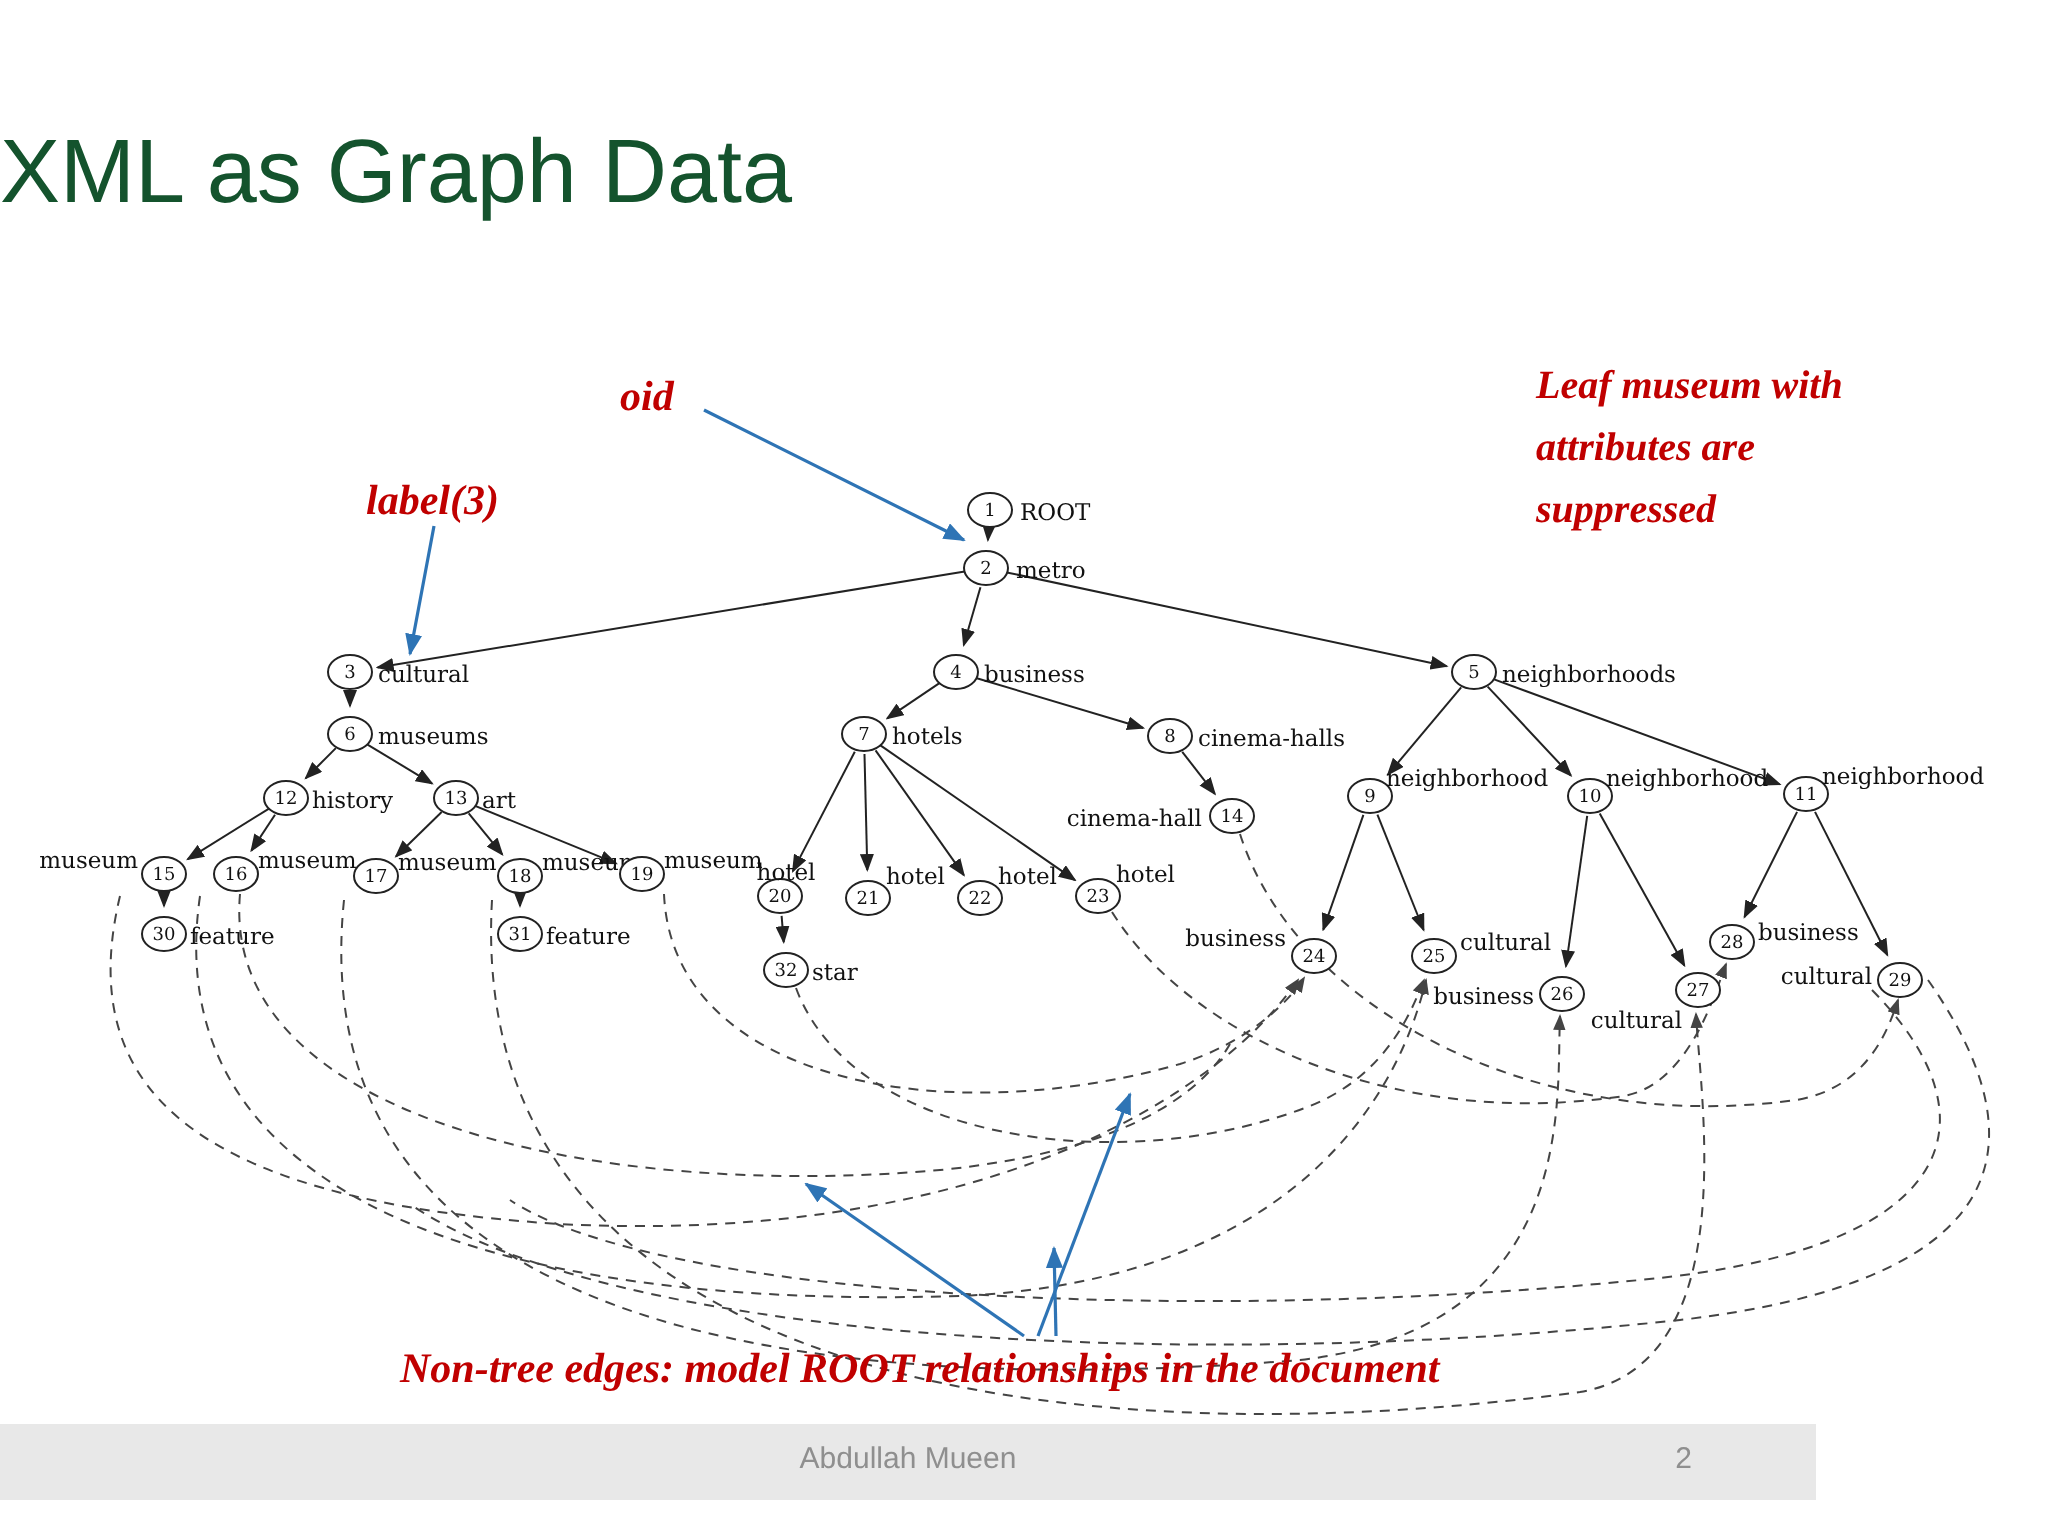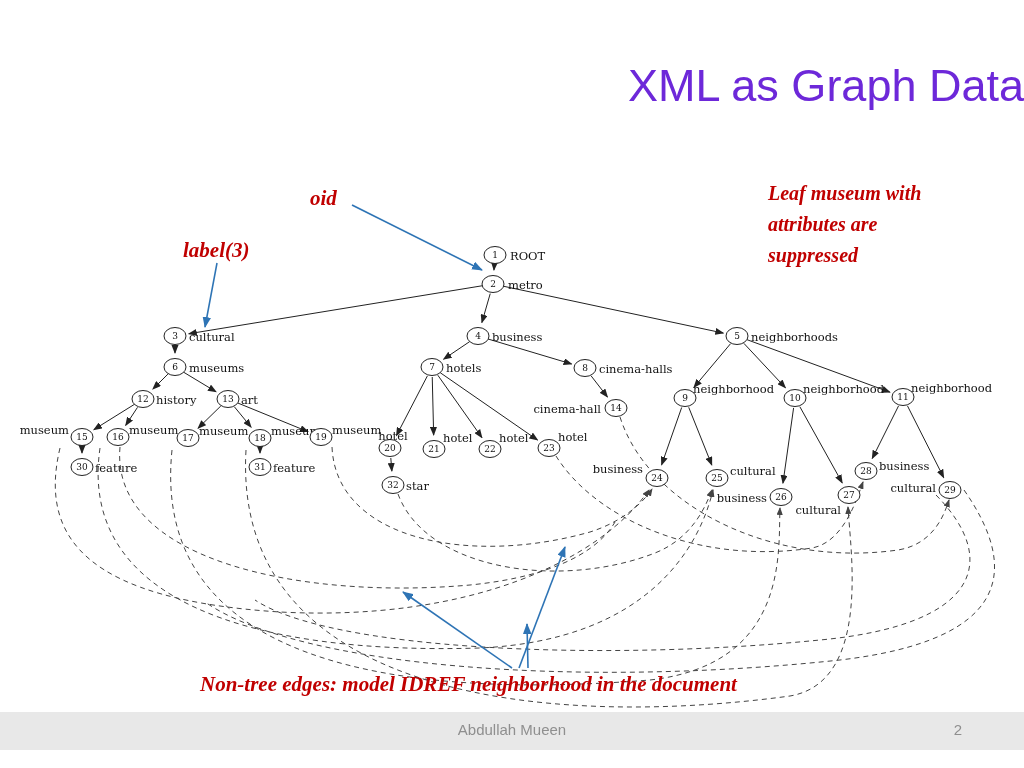--- a/index.html
+++ b/index.html
@@ -1,55 +1,55 @@
 <!DOCTYPE html>
 <html><head>
 <meta charset="utf-8">
 <style>
   html,body{margin:0;padding:0;}
   body{
     width:1024px;height:768px;position:relative;overflow:hidden;
     background:#ffffff;font-family:"Liberation Sans",sans-serif;
   }
   .slide-title{
-    position:absolute;top:60px;left:0;width:1024px;text-align:right;
-    font-size:45px;color:#6d28d9;letter-spacing:0;
+    position:absolute;top:60px;left:0;width:1024px;text-align:left;
+    font-size:45px;color:#14532d;letter-spacing:0;
   }
   .red-note{
     position:absolute;color:#C00000;font-style:italic;font-weight:600;
     font-family:Liberation Serif, serif;z-index:3;
   }
   #oid-note{left:310px;top:186px;font-size:21px;}
   #label3-note{left:183px;top:238px;font-size:21px;text-align:right;}
   #leaf-note{left:768px;top:178px;width:178px;font-size:20px;line-height:1.55;}
   #nontree-note{left:200px;top:672px;font-size:21px;white-space:nowrap;}
   #graph-svg{position:absolute;left:0;top:0;z-index:1;}
   .footer-bar{
-    position:absolute;left:0;top:712px;width:1024px;height:38px;
+    position:absolute;left:0;top:712px;width:908px;height:38px;
     background:#E8E8E8;z-index:2;
   }
   .footer-author{
     position:absolute;top:9px;left:0;width:100%;text-align:center;
     color:#8F8F8F;font-size:15px;
   }
   .footer-page{
     position:absolute;top:9px;right:62px;color:#8F8F8F;font-size:15px;
   }
 </style>
 </head>
 <body>
 
 <div class="slide">
 
   <div class="slide-title">XML as Graph Data</div>
 
   <div id="oid-note" class="red-note">oid</div>
   <div id="label3-note" class="red-note">label(3)</div>
   <div id="leaf-note" class="red-note">Leaf museum with attributes are suppressed</div>
-  <div id="nontree-note" class="red-note">Non-tree edges: model IDREF neighborhood in the document</div>
+  <div id="nontree-note" class="red-note">Non-tree edges: model ROOT relationships in the document</div>
 
   <svg id="graph-svg" width="1024" height="768">
       <defs>
         <marker id="arr" markerWidth="9" markerHeight="7.0200000000000005" refX="8" refY="3.5100000000000002" orient="auto" markerUnits="userSpaceOnUse">
           <path d="M0,0 L9,3.5100000000000002 L0,7.0200000000000005 Z" fill="#222222"></path>
         </marker>
         <marker id="arrD" markerWidth="8" markerHeight="6.24" refX="7" refY="3.12" orient="auto" markerUnits="userSpaceOnUse">
           <path d="M0,0 L8,3.12 L0,6.24 Z" fill="#444444"></path>
         </marker>
         <marker id="arrB" markerWidth="11" markerHeight="8.58" refX="10" refY="4.29" orient="auto" markerUnits="userSpaceOnUse">

